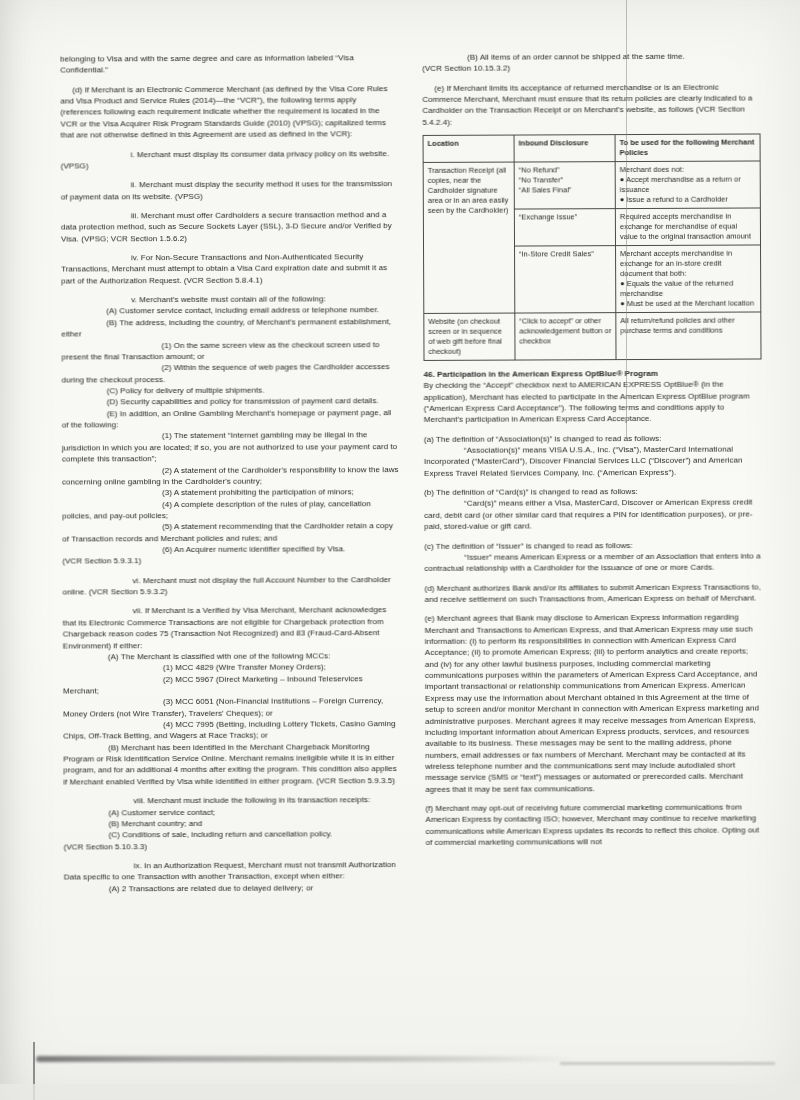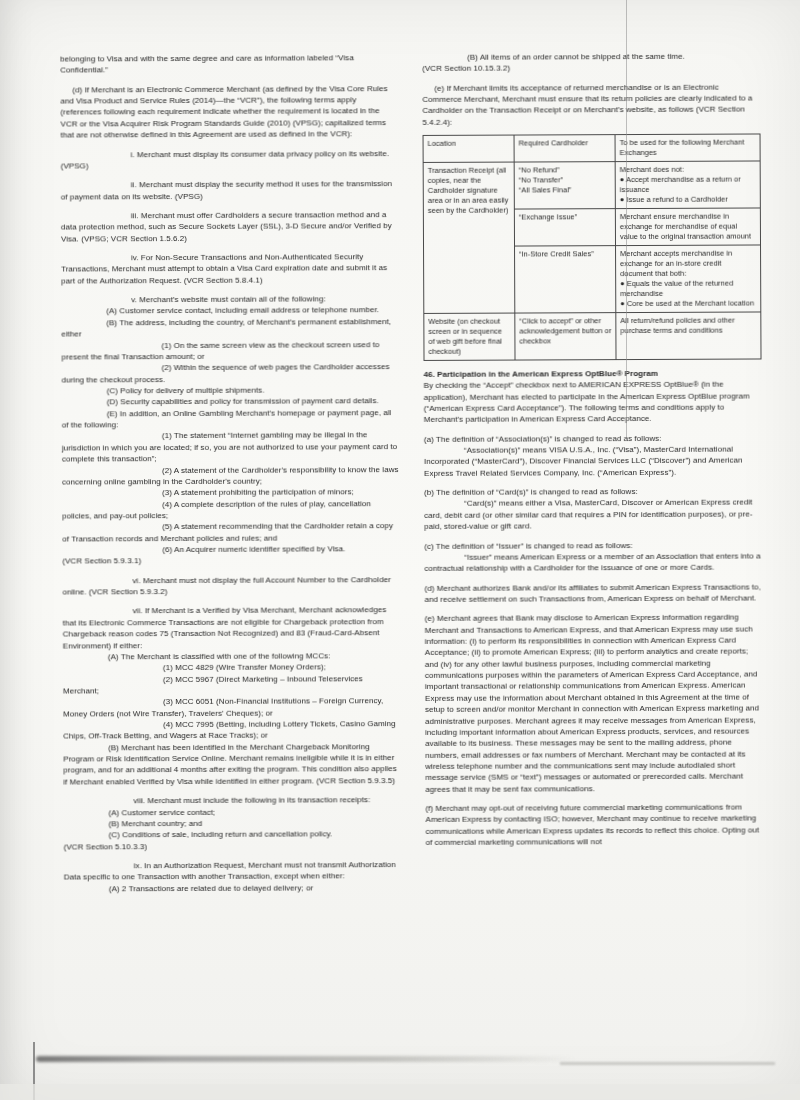--- a/index.html
+++ b/index.html
@@ -28,21 +28,21 @@
   .ti-cont{text-indent:40px;}
   .ti-letter{text-indent:45px;}
   .ti-roman{text-indent:70px;}
   .ti-num{text-indent:100px;}
   .bold{font-weight:bold;}
   table{border-collapse:collapse;width:100%;margin:7px 0 2px 0;}
   th,td{
     border:1px solid #4a4a4a;padding:3px 4px;vertical-align:top;
     font-size:7.4px;line-height:1.35;white-space:pre-line;text-align:left;
   }
-  th{font-weight:normal;}
+  th{font-weight:bold;}
   col.c-loc{width:27%;} col.c-dis{width:30%;} col.c-pol{width:43%;}
   
   .artifact{position:absolute;pointer-events:none;}
   .a-line-top{left:626px;top:0;width:1px;height:437px;background:#8d8d8d;opacity:.55;}
   .a-line-bl{left:33px;top:1042px;width:2px;height:58px;background:#6e6e6e;opacity:.75;}
   .a-smudge1{left:36px;top:1056px;width:540px;height:6px;
     background:linear-gradient(90deg,#4f4f4f,#8d8d8d 25%,#b4b4b0 65%,rgba(200,200,196,0));
     filter:blur(1.4px);opacity:.75;border-radius:3px;}
   .a-smudge2{left:560px;top:1062px;width:215px;height:3px;background:#a9a9a5;filter:blur(1.2px);opacity:.55;}
   .a-edge-bottom{left:0;top:1084px;width:800px;height:16px;background:#e9e9e5;opacity:.8;}
@@ -100,43 +100,43 @@
 
       <table>
         <colgroup>
             <col class="c-loc">
             <col class="c-dis">
             <col class="c-pol">
           </colgroup>
         <thead>
           <tr>
             <th>Location</th>
-            <th>Required Cardholder</th>
-            <th>To be used for the following Merchant Exchanges</th>
+            <th>Inbound Disclosure</th>
+            <th>To be used for the following Merchant Policies</th>
           </tr>
         </thead>
         <tbody>
           <tr>
             <td rowspan="3">Transaction Receipt (all copies, near the Cardholder signature area or in an area easily seen by the Cardholder)</td>
             <td>“No Refund”
 “No Transfer”
 “All Sales Final”</td>
             <td>Merchant does not:
 ● Accept merchandise as a return or issuance
 ● Issue a refund to a Cardholder</td>
           </tr>
           <tr>
             <td>“Exchange Issue”</td>
-            <td>Merchant ensure merchandise in exchange for merchandise of equal value to the original transaction amount</td>
+            <td>Required accepts merchandise in exchange for merchandise of equal value to the original transaction amount</td>
           </tr>
           <tr>
             <td>“In-Store Credit Sales”</td>
             <td>Merchant accepts merchandise in exchange for an in-store credit document that both:
 ● Equals the value of the returned merchandise
-● Core be used at the Merchant location</td>
+● Must be used at the Merchant location</td>
           </tr>
           <tr>
             <td>Website (on checkout screen or in sequence of web gift before final checkout)</td>
             <td>“Click to accept” or other acknowledgement button or checkbox</td>
             <td>All return/refund policies and other purchase terms and conditions</td>
           </tr>
         </tbody>
       </table>
 
       <p class="para bold gap">46. Participation in the American Express OptBlue® Program</p>

